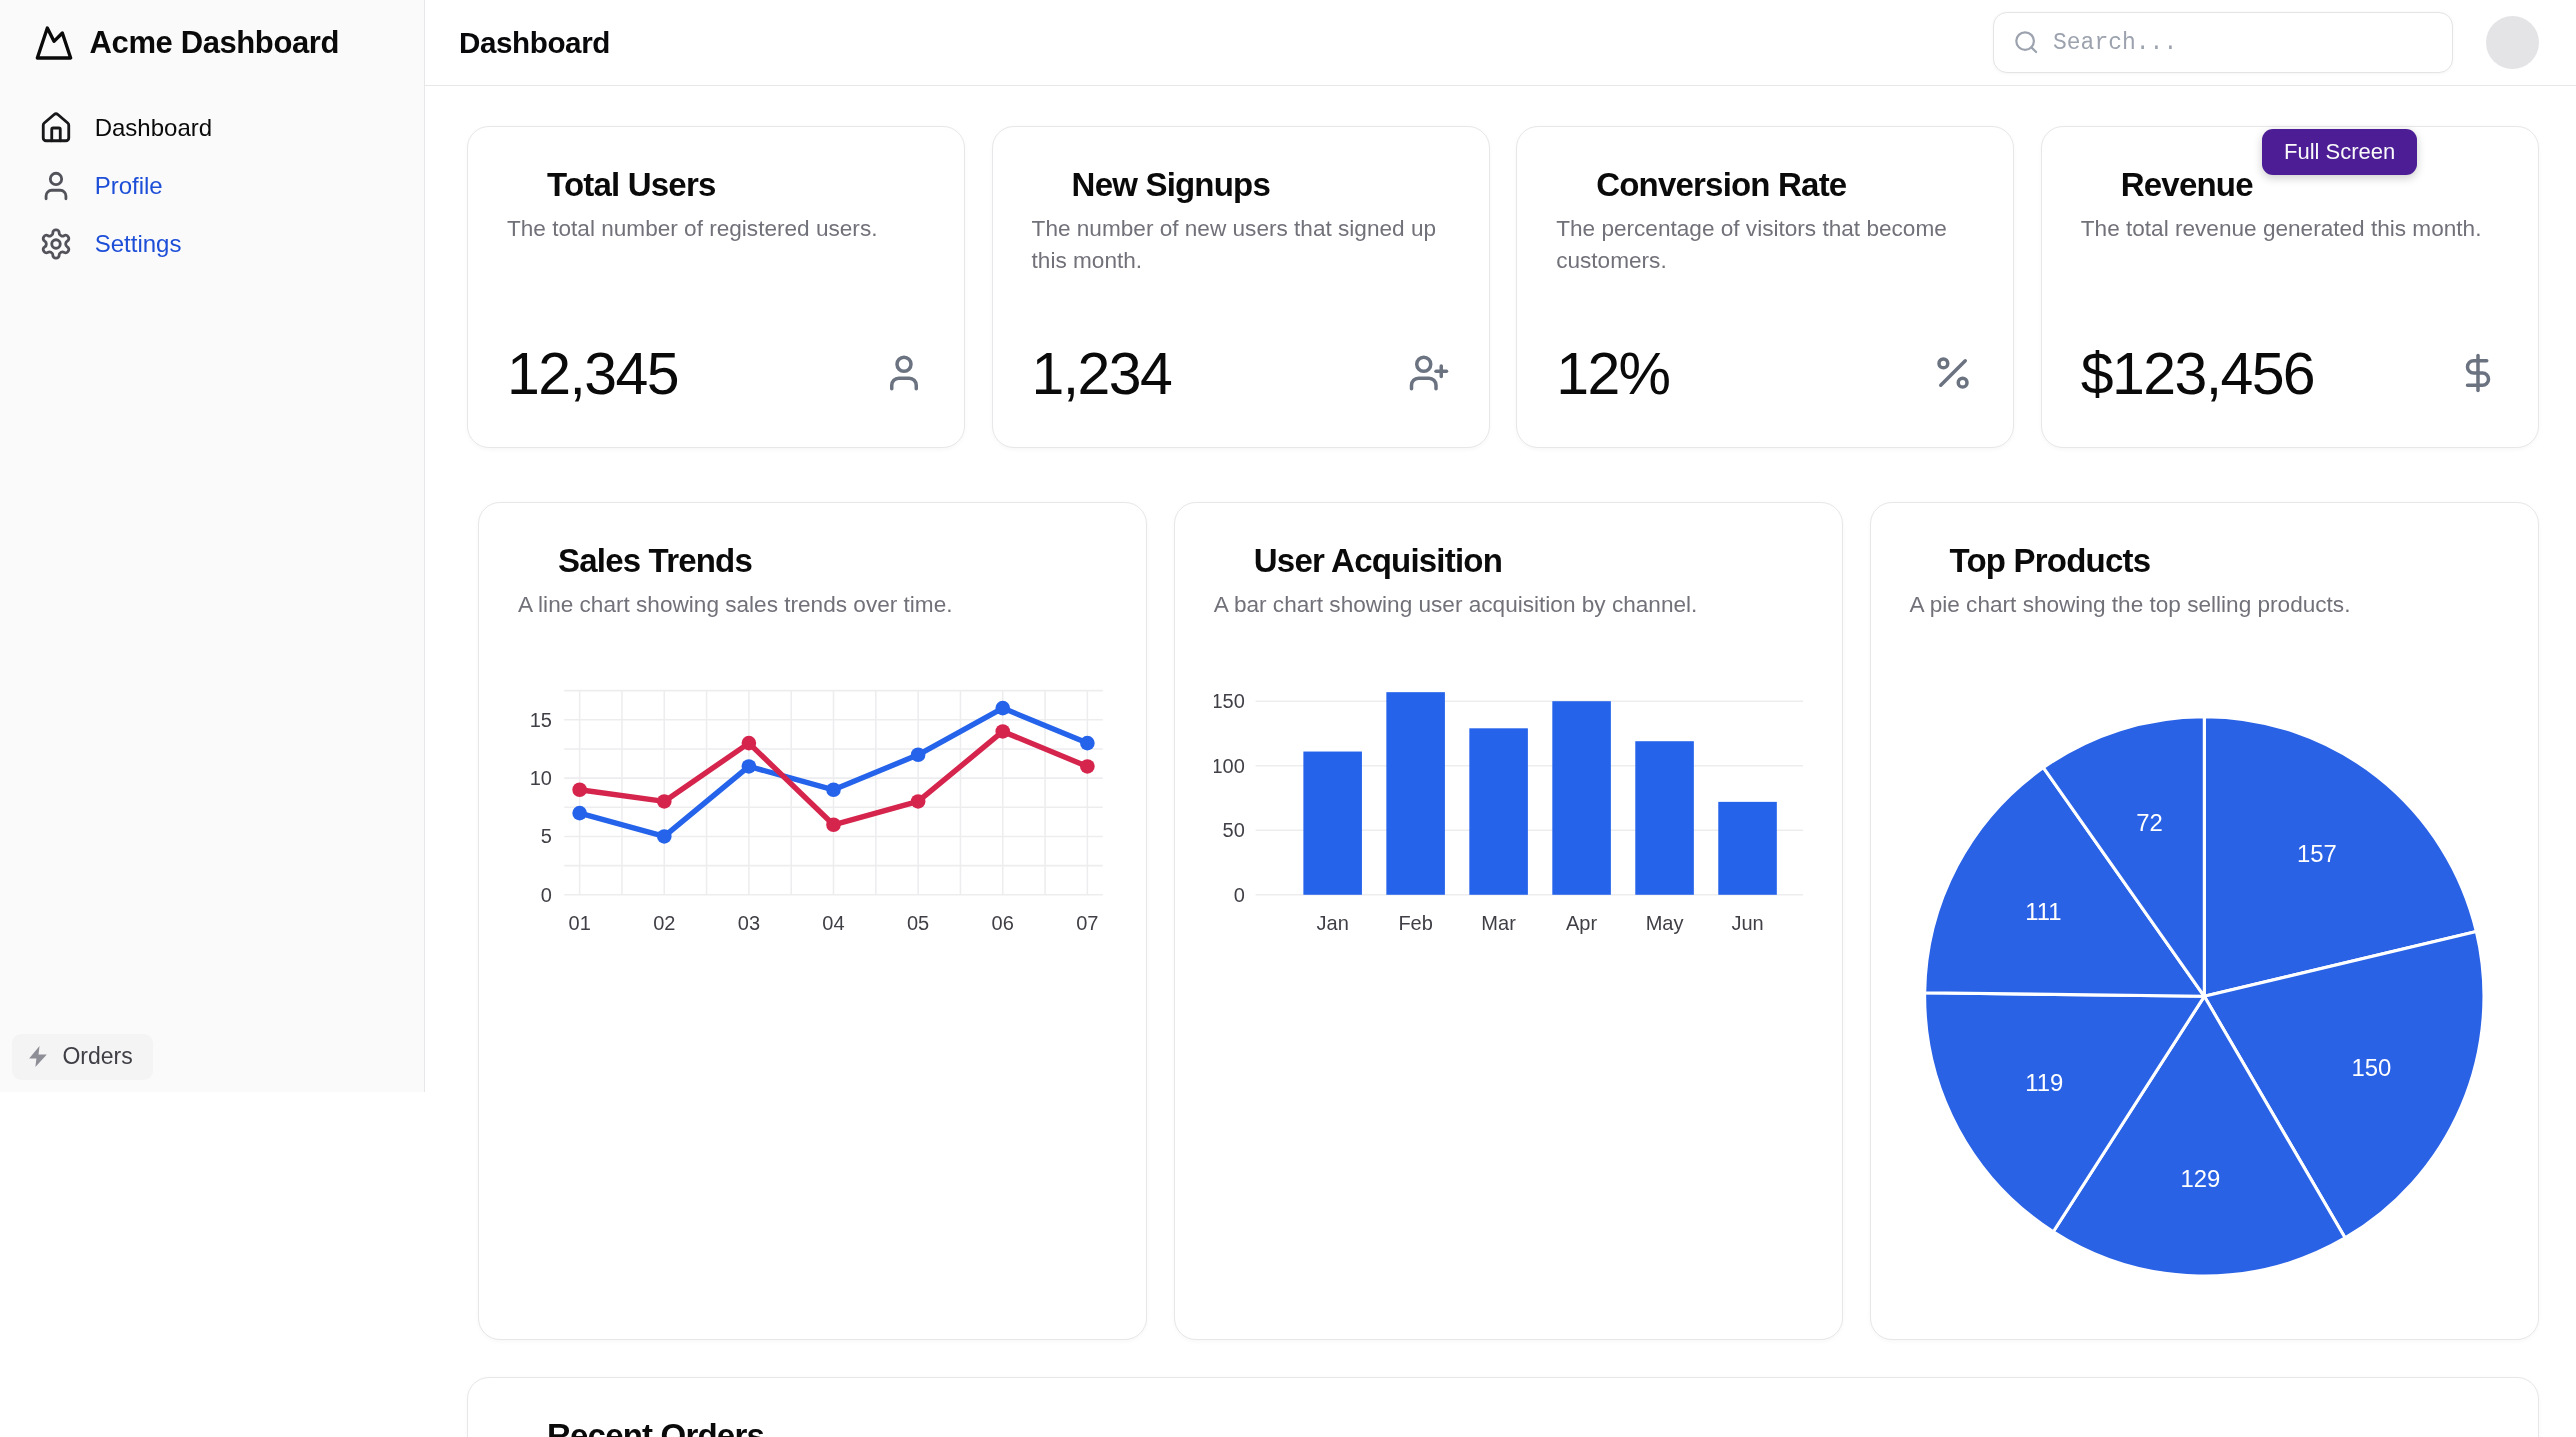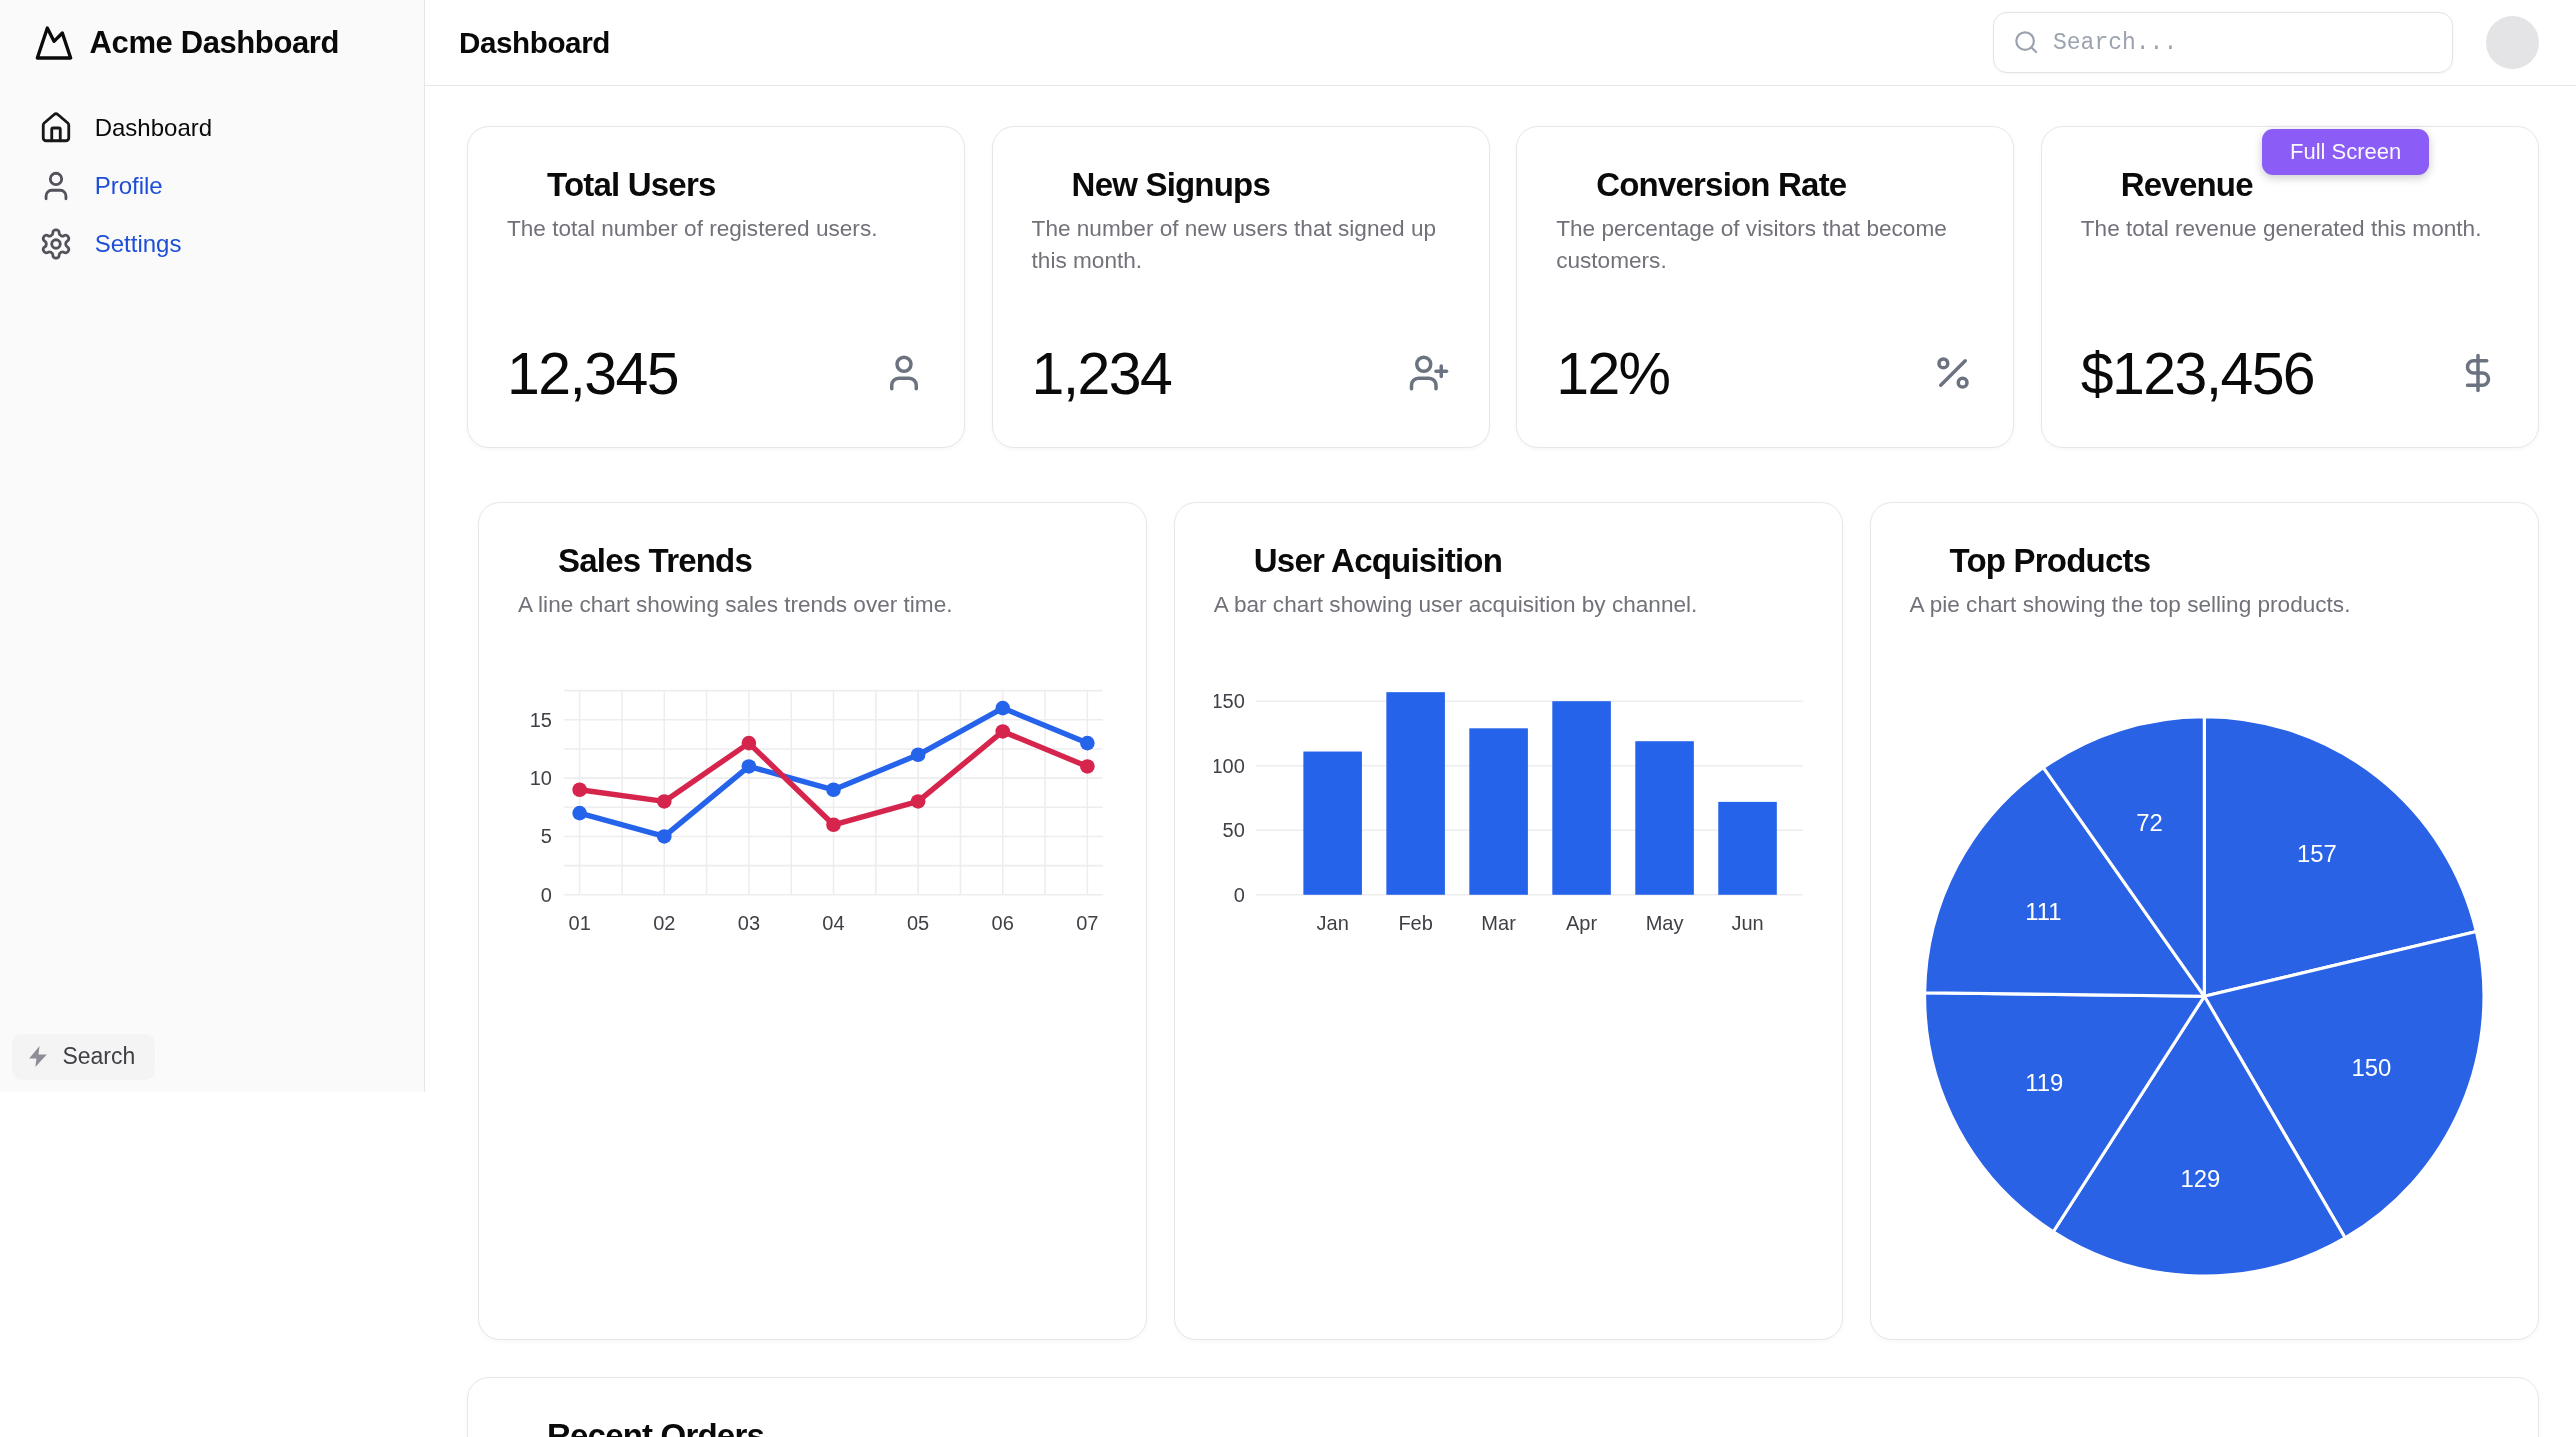--- a/index.html
+++ b/index.html
@@ -52,23 +52,23 @@
   .stat-icon svg { width:42px; height:42px; stroke:#6b7280; }
 
   .charts-grid { display:grid; grid-template-columns:repeat(3,1fr); gap:26.4px; height:821px; flex:none;padding-left:11px; }
   .chart-card { display:flex; flex-direction:column; }
   .chart-svg { width:100%; height:261px; margin-top:62px; flex:none; }
   .pie-svg { width:100%; height:669px; margin-top:9.3px; flex:none; }
 
   .orders-card { height:436px; flex:none; }
 
   
-  .tooltip { position:absolute; left:2262px; top:129px; height:46px; background:#8b5cf6;
+  .tooltip { position:absolute; left:2262px; top:129px; height:46px; background:#4c1d95;
     color:#fafafa; font-size:22px; border-radius:11px; display:flex; align-items:center;
-    padding:0 28px; box-shadow:0 3.1px 9.3px rgba(0,0,0,.2); z-index:5; }
+    padding:0 22px; box-shadow:0 3.1px 9.3px rgba(0,0,0,.2); z-index:5; }
 
   svg.icon { fill:none; stroke-width:2; stroke-linecap:round; stroke-linejoin:round; }
 </style>
 </head>
 <body>
 
 <div id="app">
 
   <aside>
     <div class="brand">
@@ -97,21 +97,21 @@
           <path d="M12.22 2h-.44a2 2 0 0 0-2 2v.18a2 2 0 0 1-1 1.73l-.43.25a2 2 0 0 1-2 0l-.15-.08a2 2 0 0 0-2.73.73l-.22.38a2 2 0 0 0 .73 2.73l.15.1a2 2 0 0 1 1 1.72v.51a2 2 0 0 1-1 1.74l-.15.09a2 2 0 0 0-.73 2.73l.22.38a2 2 0 0 0 2.73.73l.15-.08a2 2 0 0 1 2 0l.43.25a2 2 0 0 1 1 1.73V20a2 2 0 0 0 2 2h.44a2 2 0 0 0 2-2v-.18a2 2 0 0 1 1-1.73l.43-.25a2 2 0 0 1 2 0l.15.08a2 2 0 0 0 2.73-.73l.22-.39a2 2 0 0 0-.73-2.73l-.15-.08a2 2 0 0 1-1-1.74v-.5a2 2 0 0 1 1-1.74l.15-.09a2 2 0 0 0 .73-2.73l-.22-.38a2 2 0 0 0-2.73-.73l-.15.08a2 2 0 0 1-2 0l-.43-.25a2 2 0 0 1-1-1.73V4a2 2 0 0 0-2-2z"></path>
           <circle cx="12" cy="12" r="3"></circle>
         </svg>
         <span>Settings</span>
       </div>
     </nav>
     <div class="speed-badge">
       <svg viewBox="0 0 24 24">
         <path d="M13 2 3 14h7l-1 8 11-12h-8l1-8z"></path>
       </svg>
-      <span>Search</span>
+      <span>Orders</span>
     </div>
   </aside>
 
   <main>
     <header>
       <div class="page-title">Dashboard</div>
       <div class="header-spacer"></div>
       <div class="search-wrap">
         <svg class="icon" viewBox="0 0 24 24">
           <circle cx="11" cy="11" r="8"></circle>

